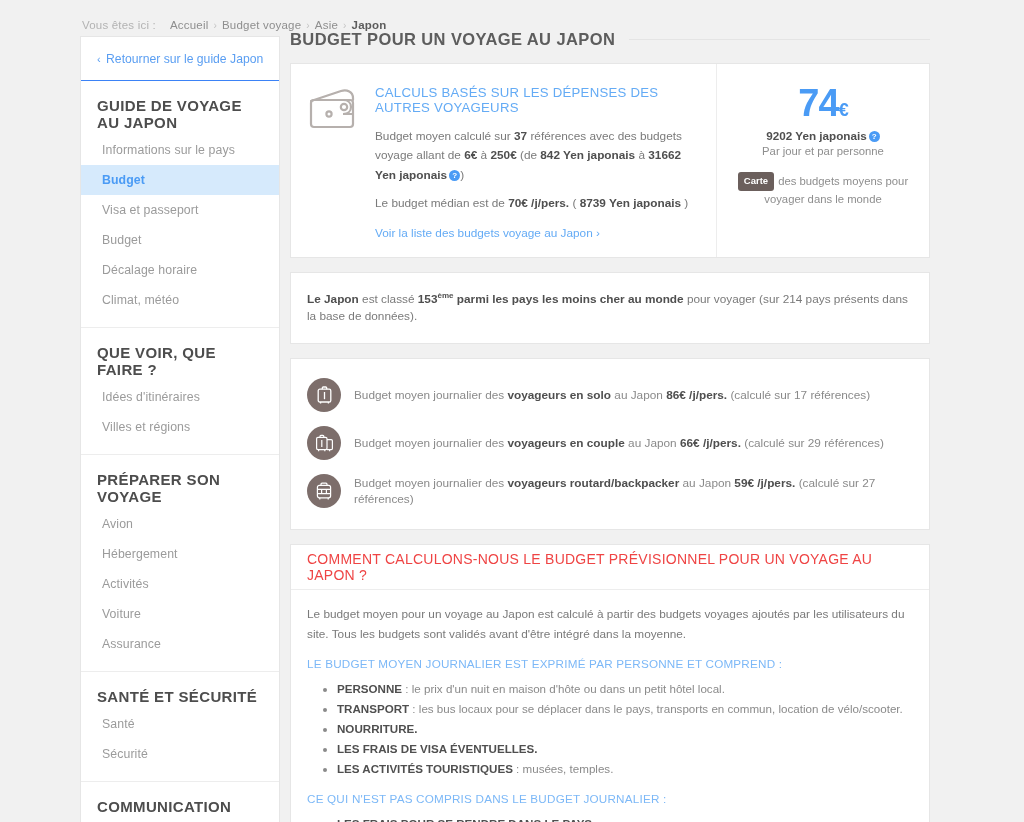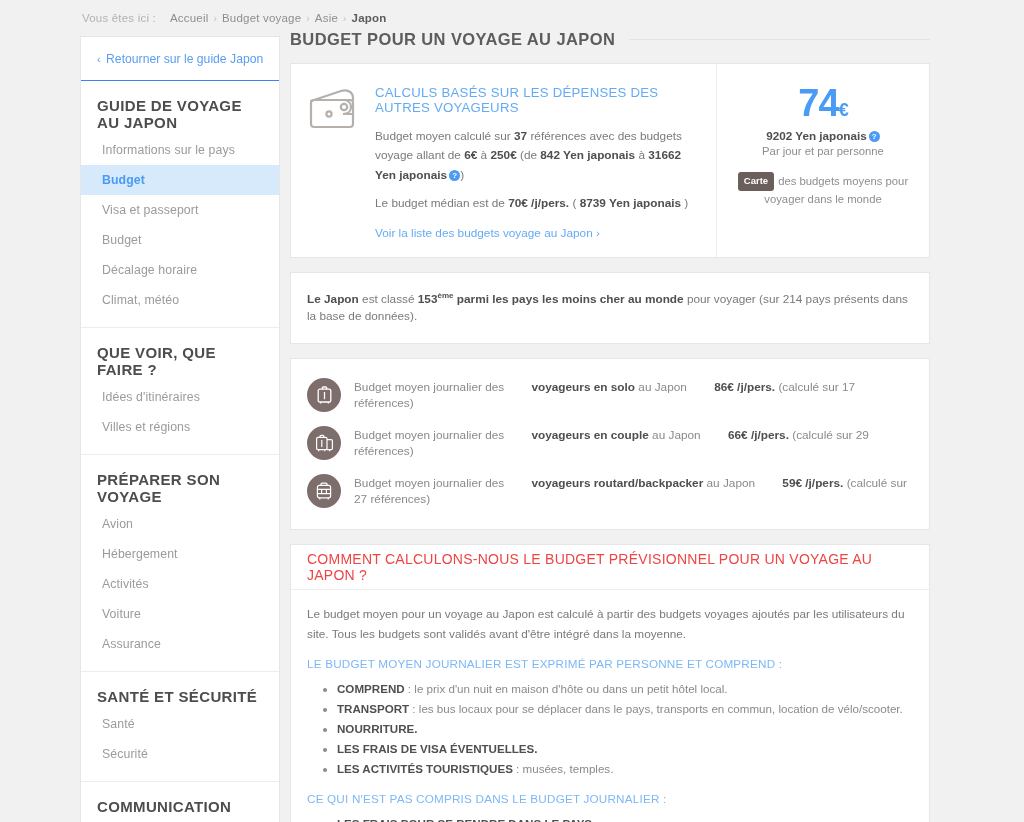--- a/index.html
+++ b/index.html
@@ -8,21 +8,21 @@
     width: 1024px; height: 822px;
     background: #f1f1f1;
     font-family: "Liberation Sans", sans-serif;
     color: #6d6d6d;
     overflow: hidden;
   }
   a { text-decoration: none; }
 
   
   .breadcrumb {
-    position: absolute; left: 82px; top: 12px;
+    position: absolute; left: 82px; top: 19px;
     font-size: 11.5px; color: #a9a9a9; letter-spacing: .2px;
     white-space: nowrap;
   }
   .breadcrumb .bc-lbl { color: #b3b3b3; margin-right: 14px; }
   .breadcrumb .bc-link { color: #8e8e8e; }
   .breadcrumb .bc-sep { color: #c4c4c4; margin: 0 5px; font-size: 10px; }
   .breadcrumb .bc-current { color: #5c5c5c; font-weight: bold; }
 
   
   .sidebar {
@@ -105,21 +105,21 @@
 
   
   .rank { padding: 17px 16px; font-size: 11.8px; color: #7a7a7a; line-height: 1.5; }
   .rank b { color: #4f4f4f; }
   .rank sup { font-size: 8px; }
 
   
   .trav-card { padding: 12px 16px 14px 16px; }
   .trav-row { display: flex; align-items: center; gap: 13px; padding: 7px 0; }
   .trav-text { font-size: 11.8px; color: #8a8a8a; line-height: 1.4; }
-  .trav-text b { color: #4f4f4f; margin-left: 24px; }
+  .trav-text b { color: #4f4f4f; }
 
   
   .card-head {
     padding: 6px 16px; border-bottom: 1px solid #ededed;
     font-size: 14px; color: #ef4444; letter-spacing: .25px;
   }
   .card-body { padding: 15px 16px 16px 16px; }
   .body-p { font-size: 11.8px; color: #7a7a7a; line-height: 1.65; margin: 0 0 13px 0; }
   .sub-head { font-size: 11.7px; color: #7cb8f7; letter-spacing: .2px; margin: 0 0 9px 0; }
   ul.blist { margin: 0 0 13px 0; padding-left: 30px; }
@@ -260,21 +260,21 @@
         </div>
       </div>
   </div>
 
   <div class="card">
     <div class="card-head">COMMENT CALCULONS-NOUS LE BUDGET PRÉVISIONNEL POUR UN VOYAGE AU JAPON ?</div>
     <div class="card-body">
       <p class="body-p">Le budget moyen pour un voyage au Japon est calculé à partir des budgets voyages ajoutés par les utilisateurs du site. Tous les budgets sont validés avant d'être intégré dans la moyenne.</p>
       <div class="sub-head">LE BUDGET MOYEN JOURNALIER EST EXPRIMÉ PAR PERSONNE ET COMPREND :</div>
       <ul class="blist" id="included-list">
-          <li><b>COMPREND</b><span> : le prix d'un nuit en maison d'hôte ou dans un petit hôtel local.</span></li>
+          <li><b>PERSONNE</b><span> : le prix d'un nuit en maison d'hôte ou dans un petit hôtel local.</span></li>
           <li><b>TRANSPORT</b><span> : les bus locaux pour se déplacer dans le pays, transports en commun, location de vélo/scooter.</span></li>
           <li><b>NOURRITURE.</b><span></span></li>
           <li><b>LES FRAIS DE VISA ÉVENTUELLES.</b><span></span></li>
           <li><b>LES ACTIVITÉS TOURISTIQUES</b><span> : musées, temples.</span></li>
         </ul>
       <div class="sub-head">CE QUI N'EST PAS COMPRIS DANS LE BUDGET JOURNALIER :</div>
       <ul class="blist" id="excluded-list">
           <li><b>LES FRAIS POUR SE RENDRE DANS LE PAYS.</b><span></span></li>
         </ul>
     </div>

